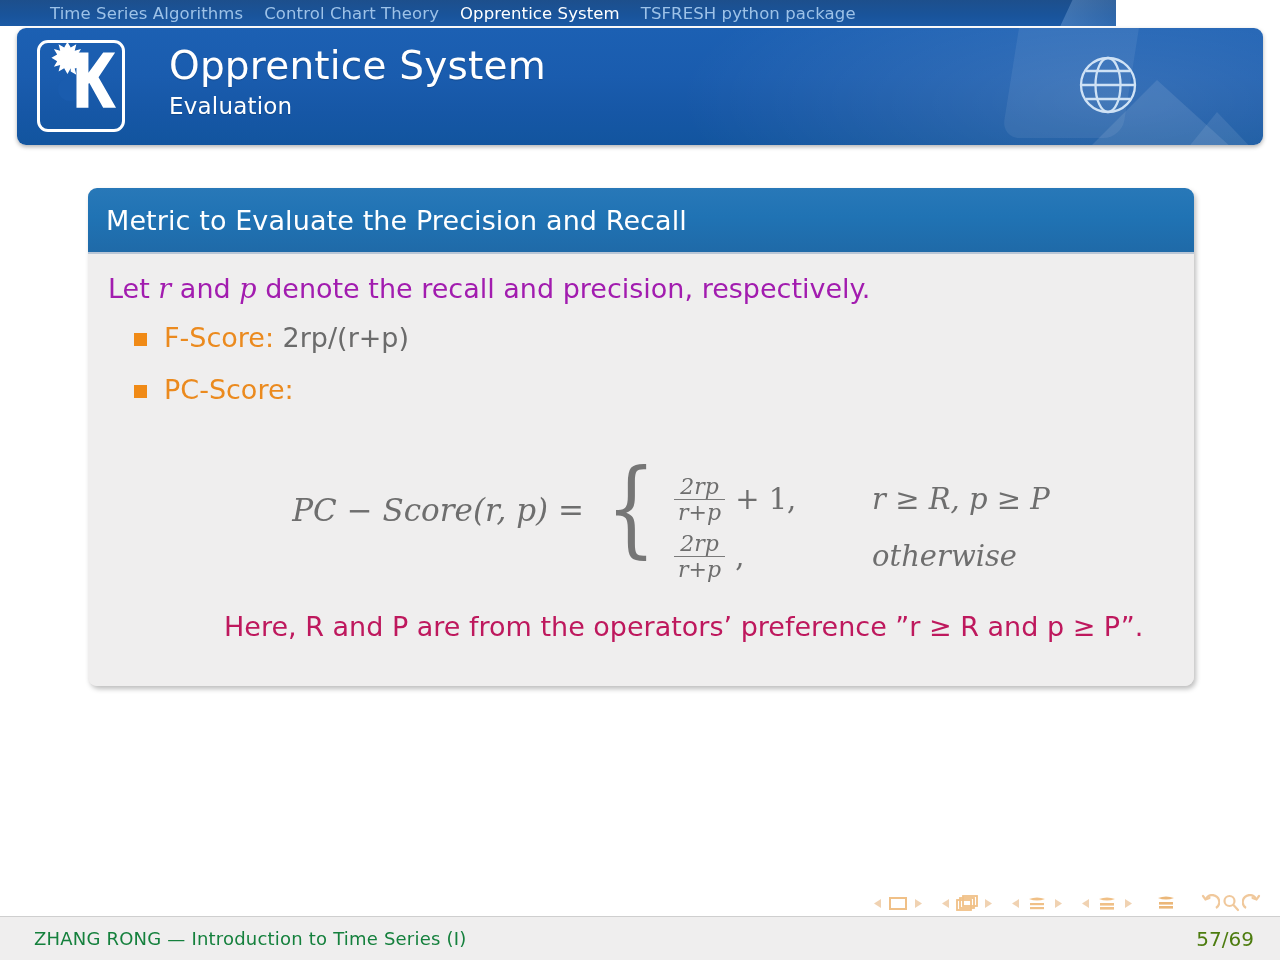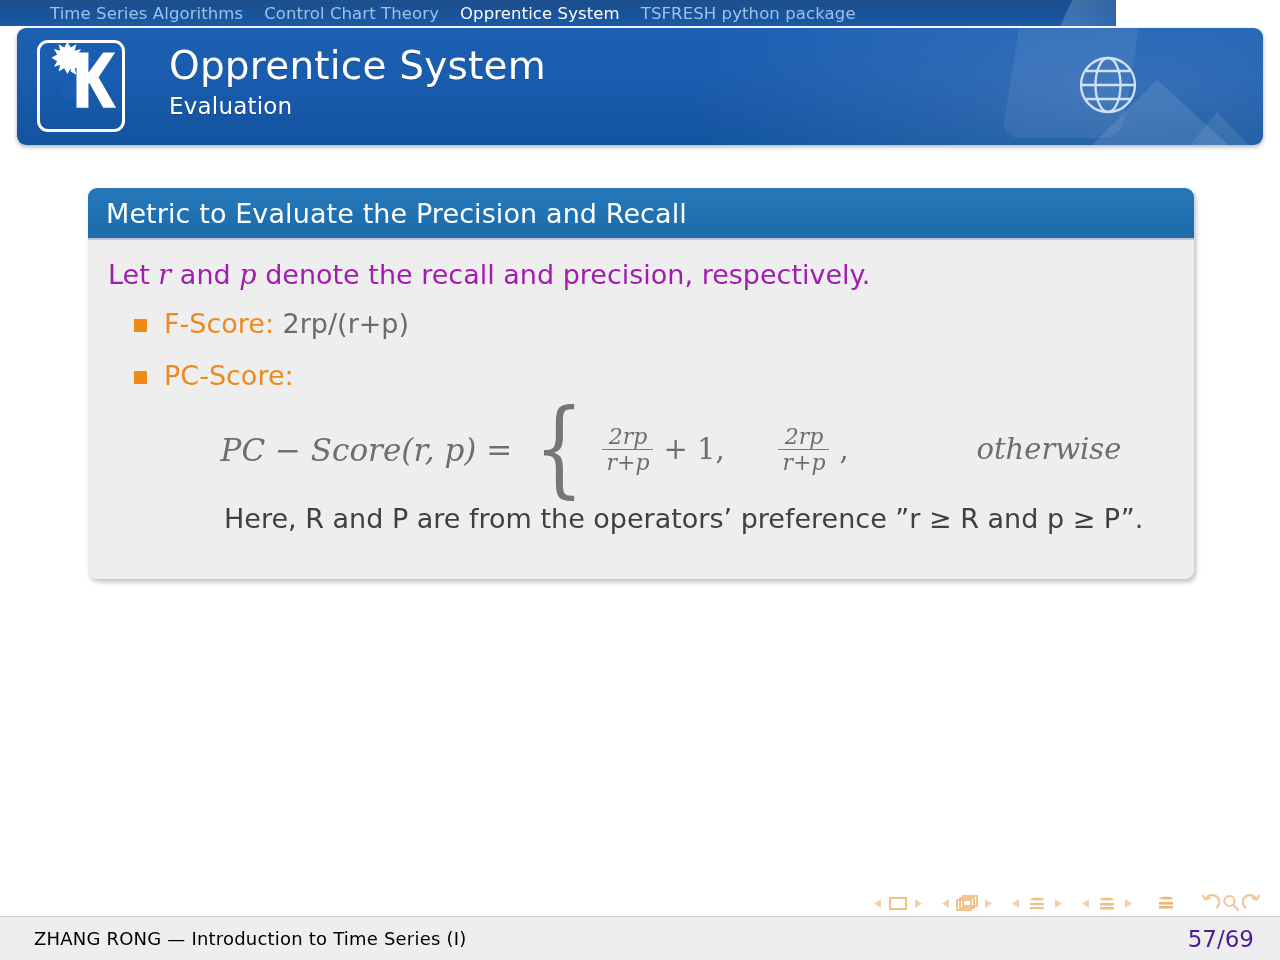--- a/index.html
+++ b/index.html
@@ -128,21 +128,21 @@
   .block {
     position: absolute;
     left: 88px; top: 188px;
     width: 1106px;
     border-radius: 9px;
     box-shadow: 2px 3px 5px rgba(0,0,0,.26);
     overflow: hidden;
     background: #efeeee;
   }
   .block-title {
-    height: 52px;
+    height: 66px;
     background: linear-gradient(to bottom, #2878b8 0%, #2073b4 45%, #1f6aa8 100%);
     color: #ffffff;
     font-size: 27px;
     display: flex;
     align-items: center;
     padding-left: 18px;
     box-sizing: border-box;
     letter-spacing: .1px;
     border-bottom: 2px solid #b9c6d6;
   }
@@ -206,21 +206,23 @@
     font-family: "DejaVu Serif", serif;
     line-height: 0;
     position: relative;
     top: -2px;
     margin-right: 10px;
     color: #767676;
     transform: scaleX(.75);
   }
   .cases {
     display: flex;
-    flex-direction: row;
+    flex-direction: column;
+    gap: 8px;
+    margin-top: 36px;
   }
   .case-row {
     display: flex;
     align-items: center;
   }
   .case-expr {
     display: flex;
     align-items: center;
     min-width: 176px;
   }
@@ -236,21 +238,21 @@
   .frac .den { padding: 1px 4px 0 4px; border-top: 1.6px solid #7a7a7a; }
   .case-cond {
     font-size: 29px;
     white-space: nowrap;
     padding-left: 22px;
   }
   .plus1 { font-style: normal; font-size: 29px; padding-left: 10px; }
 
   .closing {
     margin: 10px 0 0 60px;
-    color: #404040;
+    color: #be185d;
     font-size: 27px;
     line-height: 1.42;
     max-width: 1000px;
   }
 
   
   .navsymbols {
     position: absolute;
     right: 18px; bottom: 48px;
     display: flex;
@@ -267,27 +269,27 @@
     width: 1280px; height: 44px;
     background: #efeeee;
     border-top: 1px solid #cfcfcf;
     display: flex;
     align-items: center;
     justify-content: space-between;
     padding: 0 26px 0 34px;
     box-sizing: border-box;
   }
   .footer-left {
-    color: #000000;
+    color: #15803d;
     font-size: 18px;
     letter-spacing: .2px;
   }
   .footer-right {
-    color: #4c1d95;
-    font-size: 23px;
+    color: #4d7c0f;
+    font-size: 20px;
   }
   .white-gap {
     position: absolute;
     left: 0; bottom: 44px;
     width: 1280px; height: 4px;
     background: #ffffff;
   }
 </style>
 </head>
 <body>
@@ -368,20 +370,21 @@
               <div class="cases">
 
                 <div class="case-row">
                   <span class="case-expr">
                     <span class="frac">
                       <span class="num">2rp</span>
                       <span class="den">r+p</span>
                     </span>
                     <span class="plus1">+ 1,</span>
                   </span>
+                  <span class="case-cond">r ≥ R, p ≥ P</span>
                 </div>
 
                 <div class="case-row">
                   <span class="case-expr">
                     <span class="frac">
                       <span class="num">2rp</span>
                       <span class="den">r+p</span>
                     </span>
                     <span class="plus1">,</span>
                   </span>

